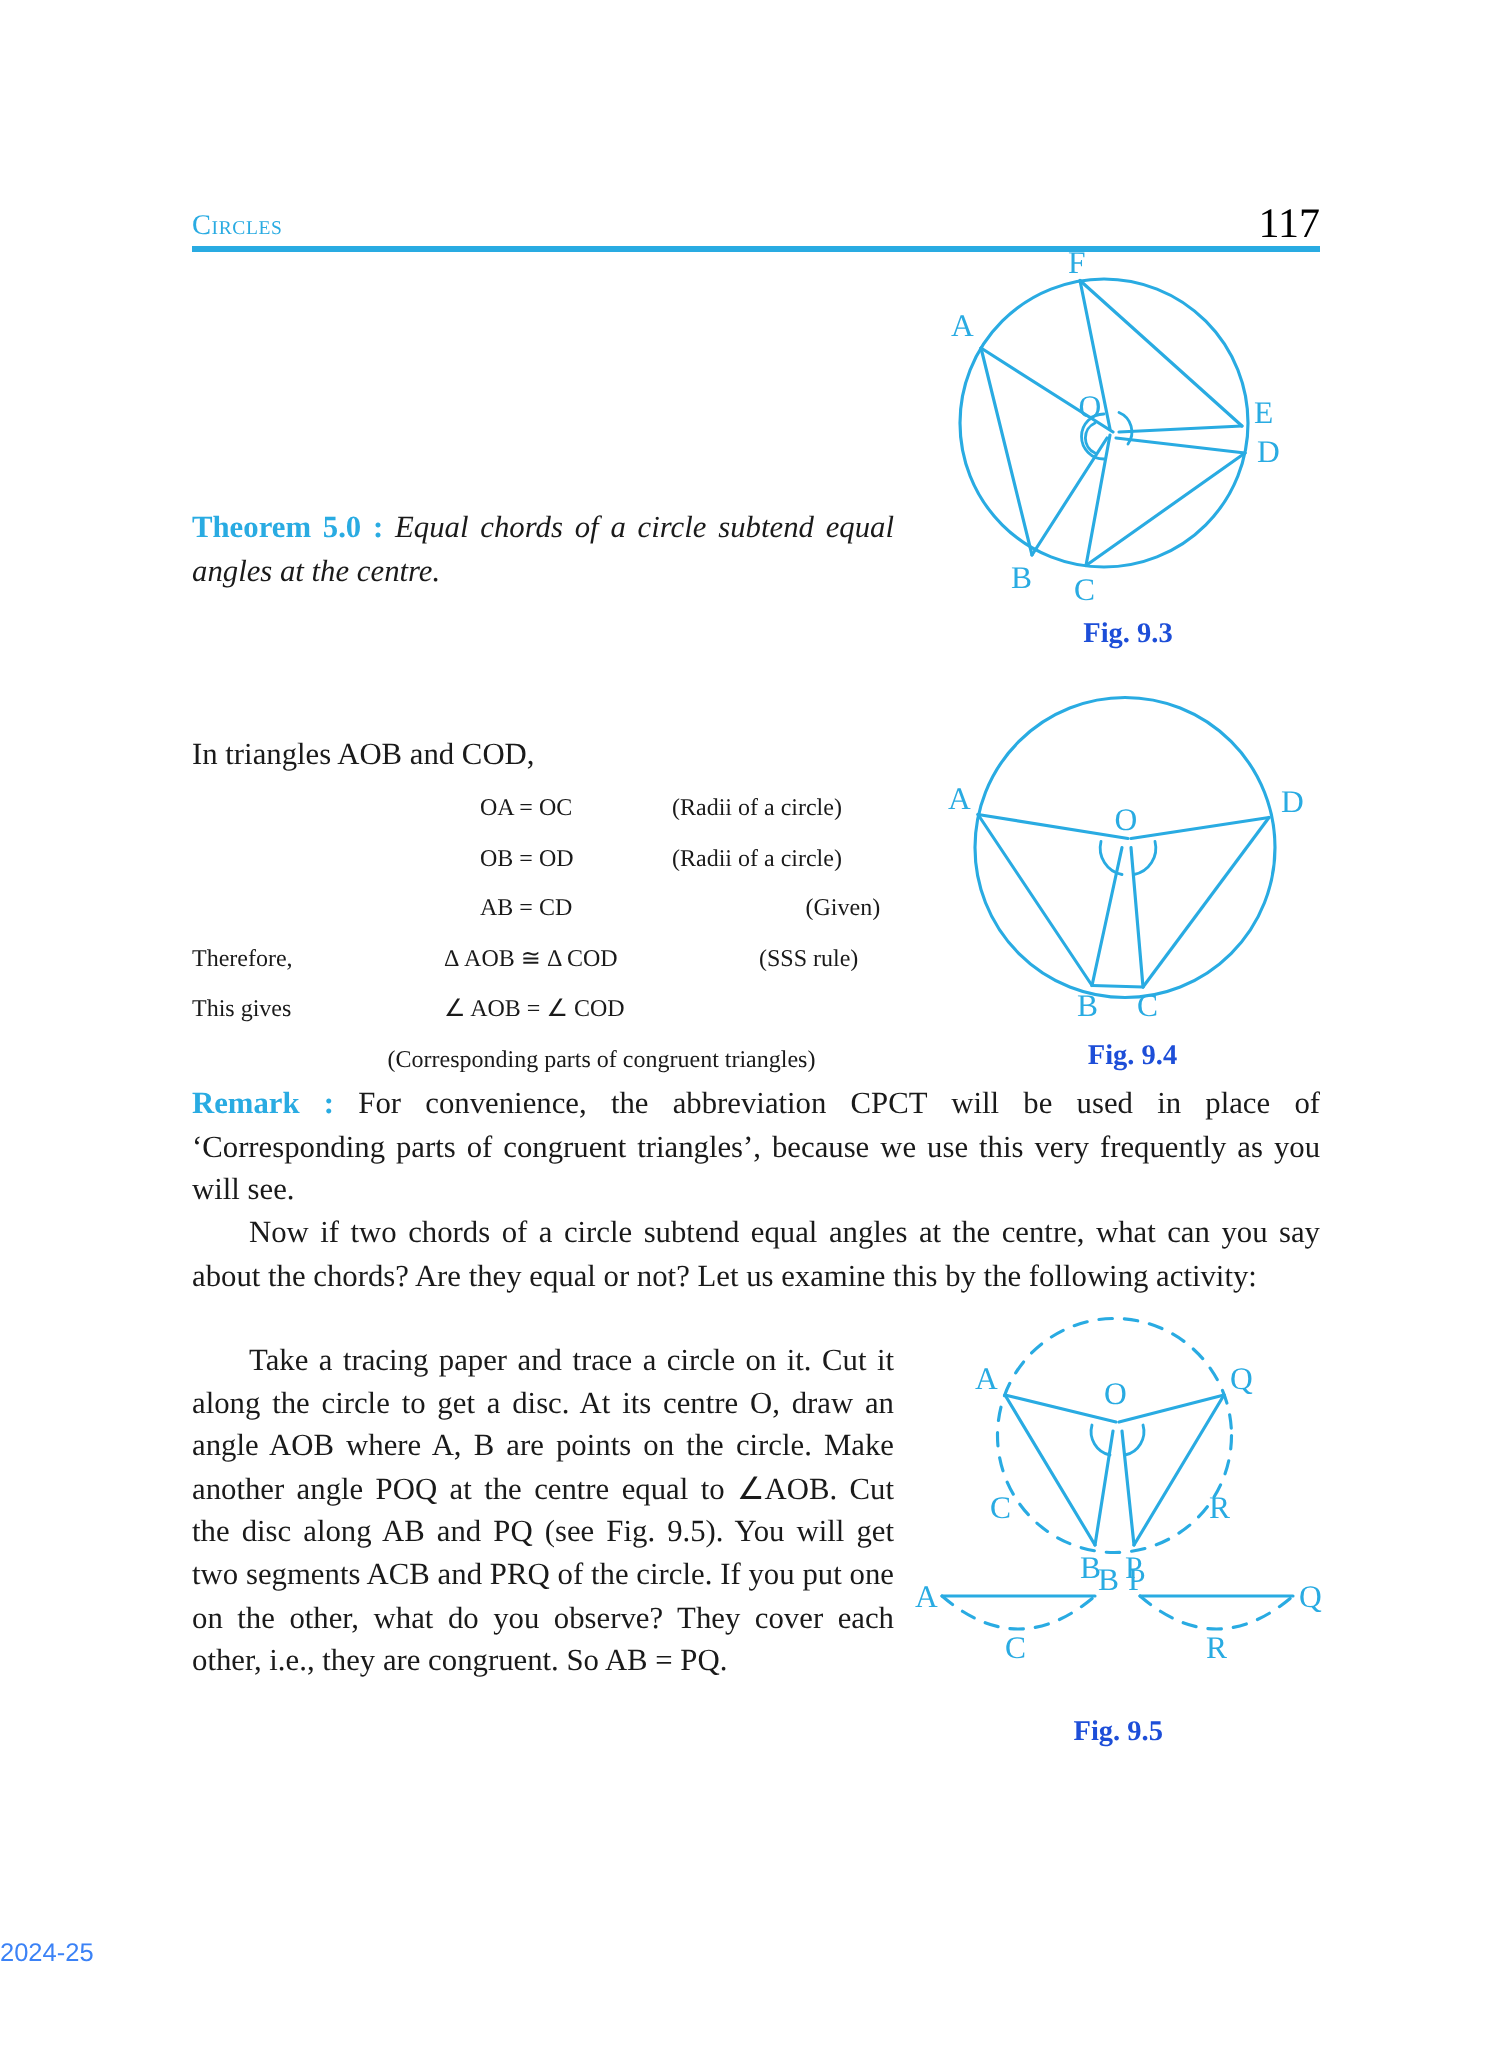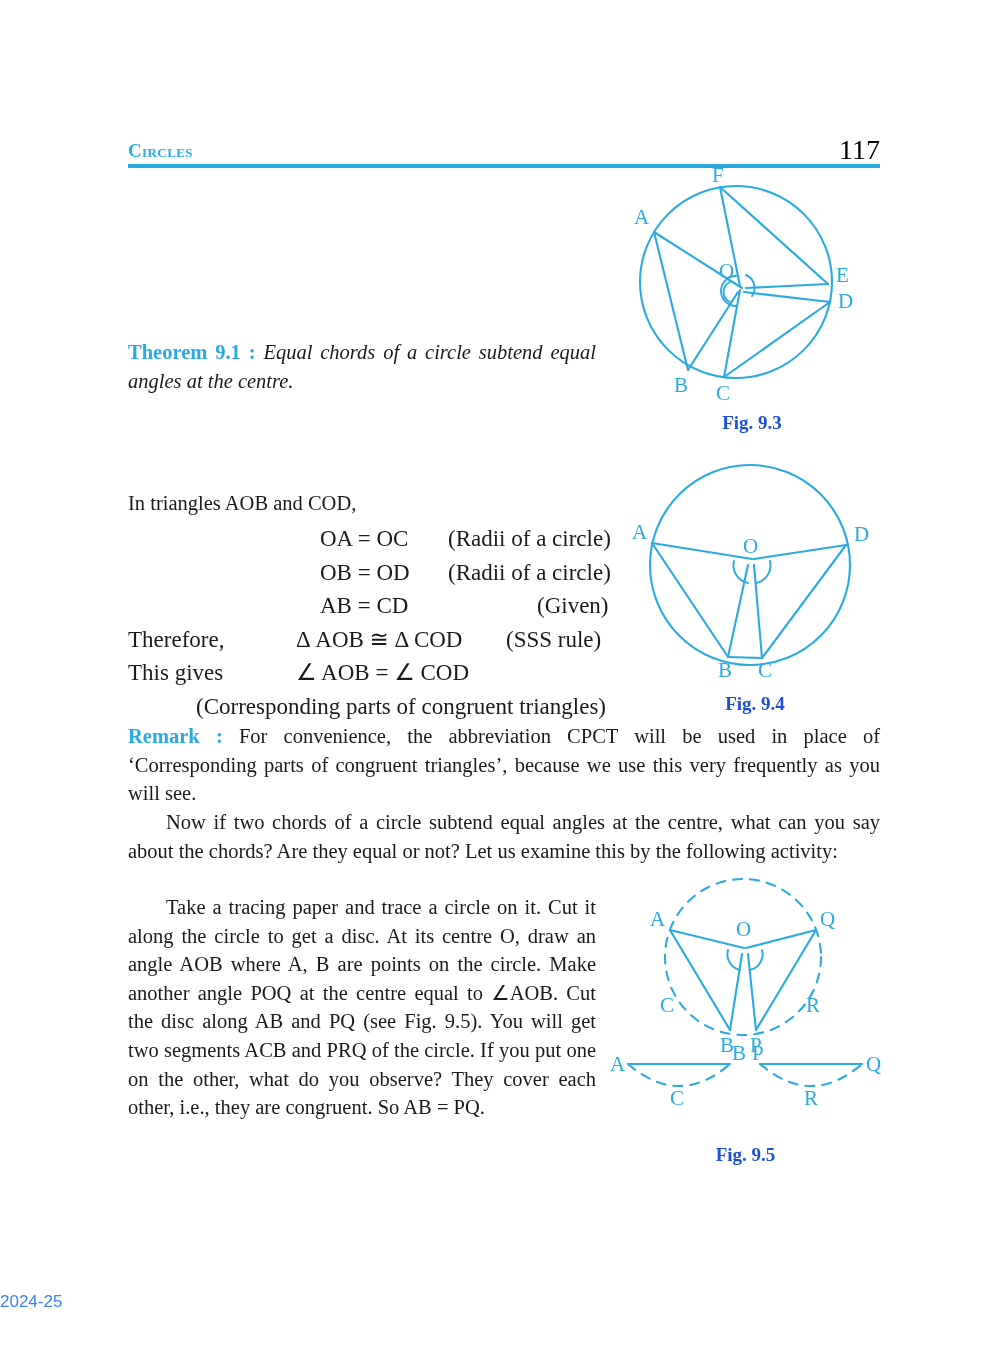--- a/index.html
+++ b/index.html
@@ -30,21 +30,21 @@
     top: 140px;
     width: 752px;
     height: 26px;
   }
   .runhead-title {
     position: absolute;
     left: 0;
     top: 0;
     font-family: "Liberation Serif", serif;
     font-variant: small-caps;
-    font-weight: 700;
+    font-weight: 400;
     font-size: 19px;
     letter-spacing: 0.4px;
     color: #29ABE2;
     line-height: 22px;
   }
   .runhead-page {
     position: absolute;
     right: 0;
     top: -2px;
     font-family: "Liberation Serif", serif;
@@ -83,21 +83,21 @@
     color: #29ABE2;
     font-weight: bold;
   }
   .it { font-style: italic; }
 
   
   .eqblock {
     position: absolute;
     left: 128px;
     width: 490px;
-    font-size: 23px;
+    font-size: 16px;
     line-height: 33.5px;
   }
   .eqrow {
     position: relative;
     height: 33.5px;
     white-space: nowrap;
   }
   .eq-lead {
     position: absolute;
     left: 0;
@@ -157,21 +157,21 @@
 <div class="page">
 
   <div class="runhead">
     <div class="runhead-title">Circles</div>
     <div class="runhead-page">117</div>
     <div class="runhead-rule"></div>
   </div>
 
 
   <div class="col-narrow" style="top:338px;">
-    <span class="kw">Theorem 9.1 :</span>
+    <span class="kw">Theorem 5.0 :</span>
     <span class="it">Equal chords of a circle subtend equal angles at the centre.</span>
   </div>
 
 
   <div class="col-narrow" style="top:489px; text-align:left;">
     <span>In triangles AOB and COD,</span>
   </div>
 
   <div class="eqblock" style="top:522px;">
     <div class="eqrow">

